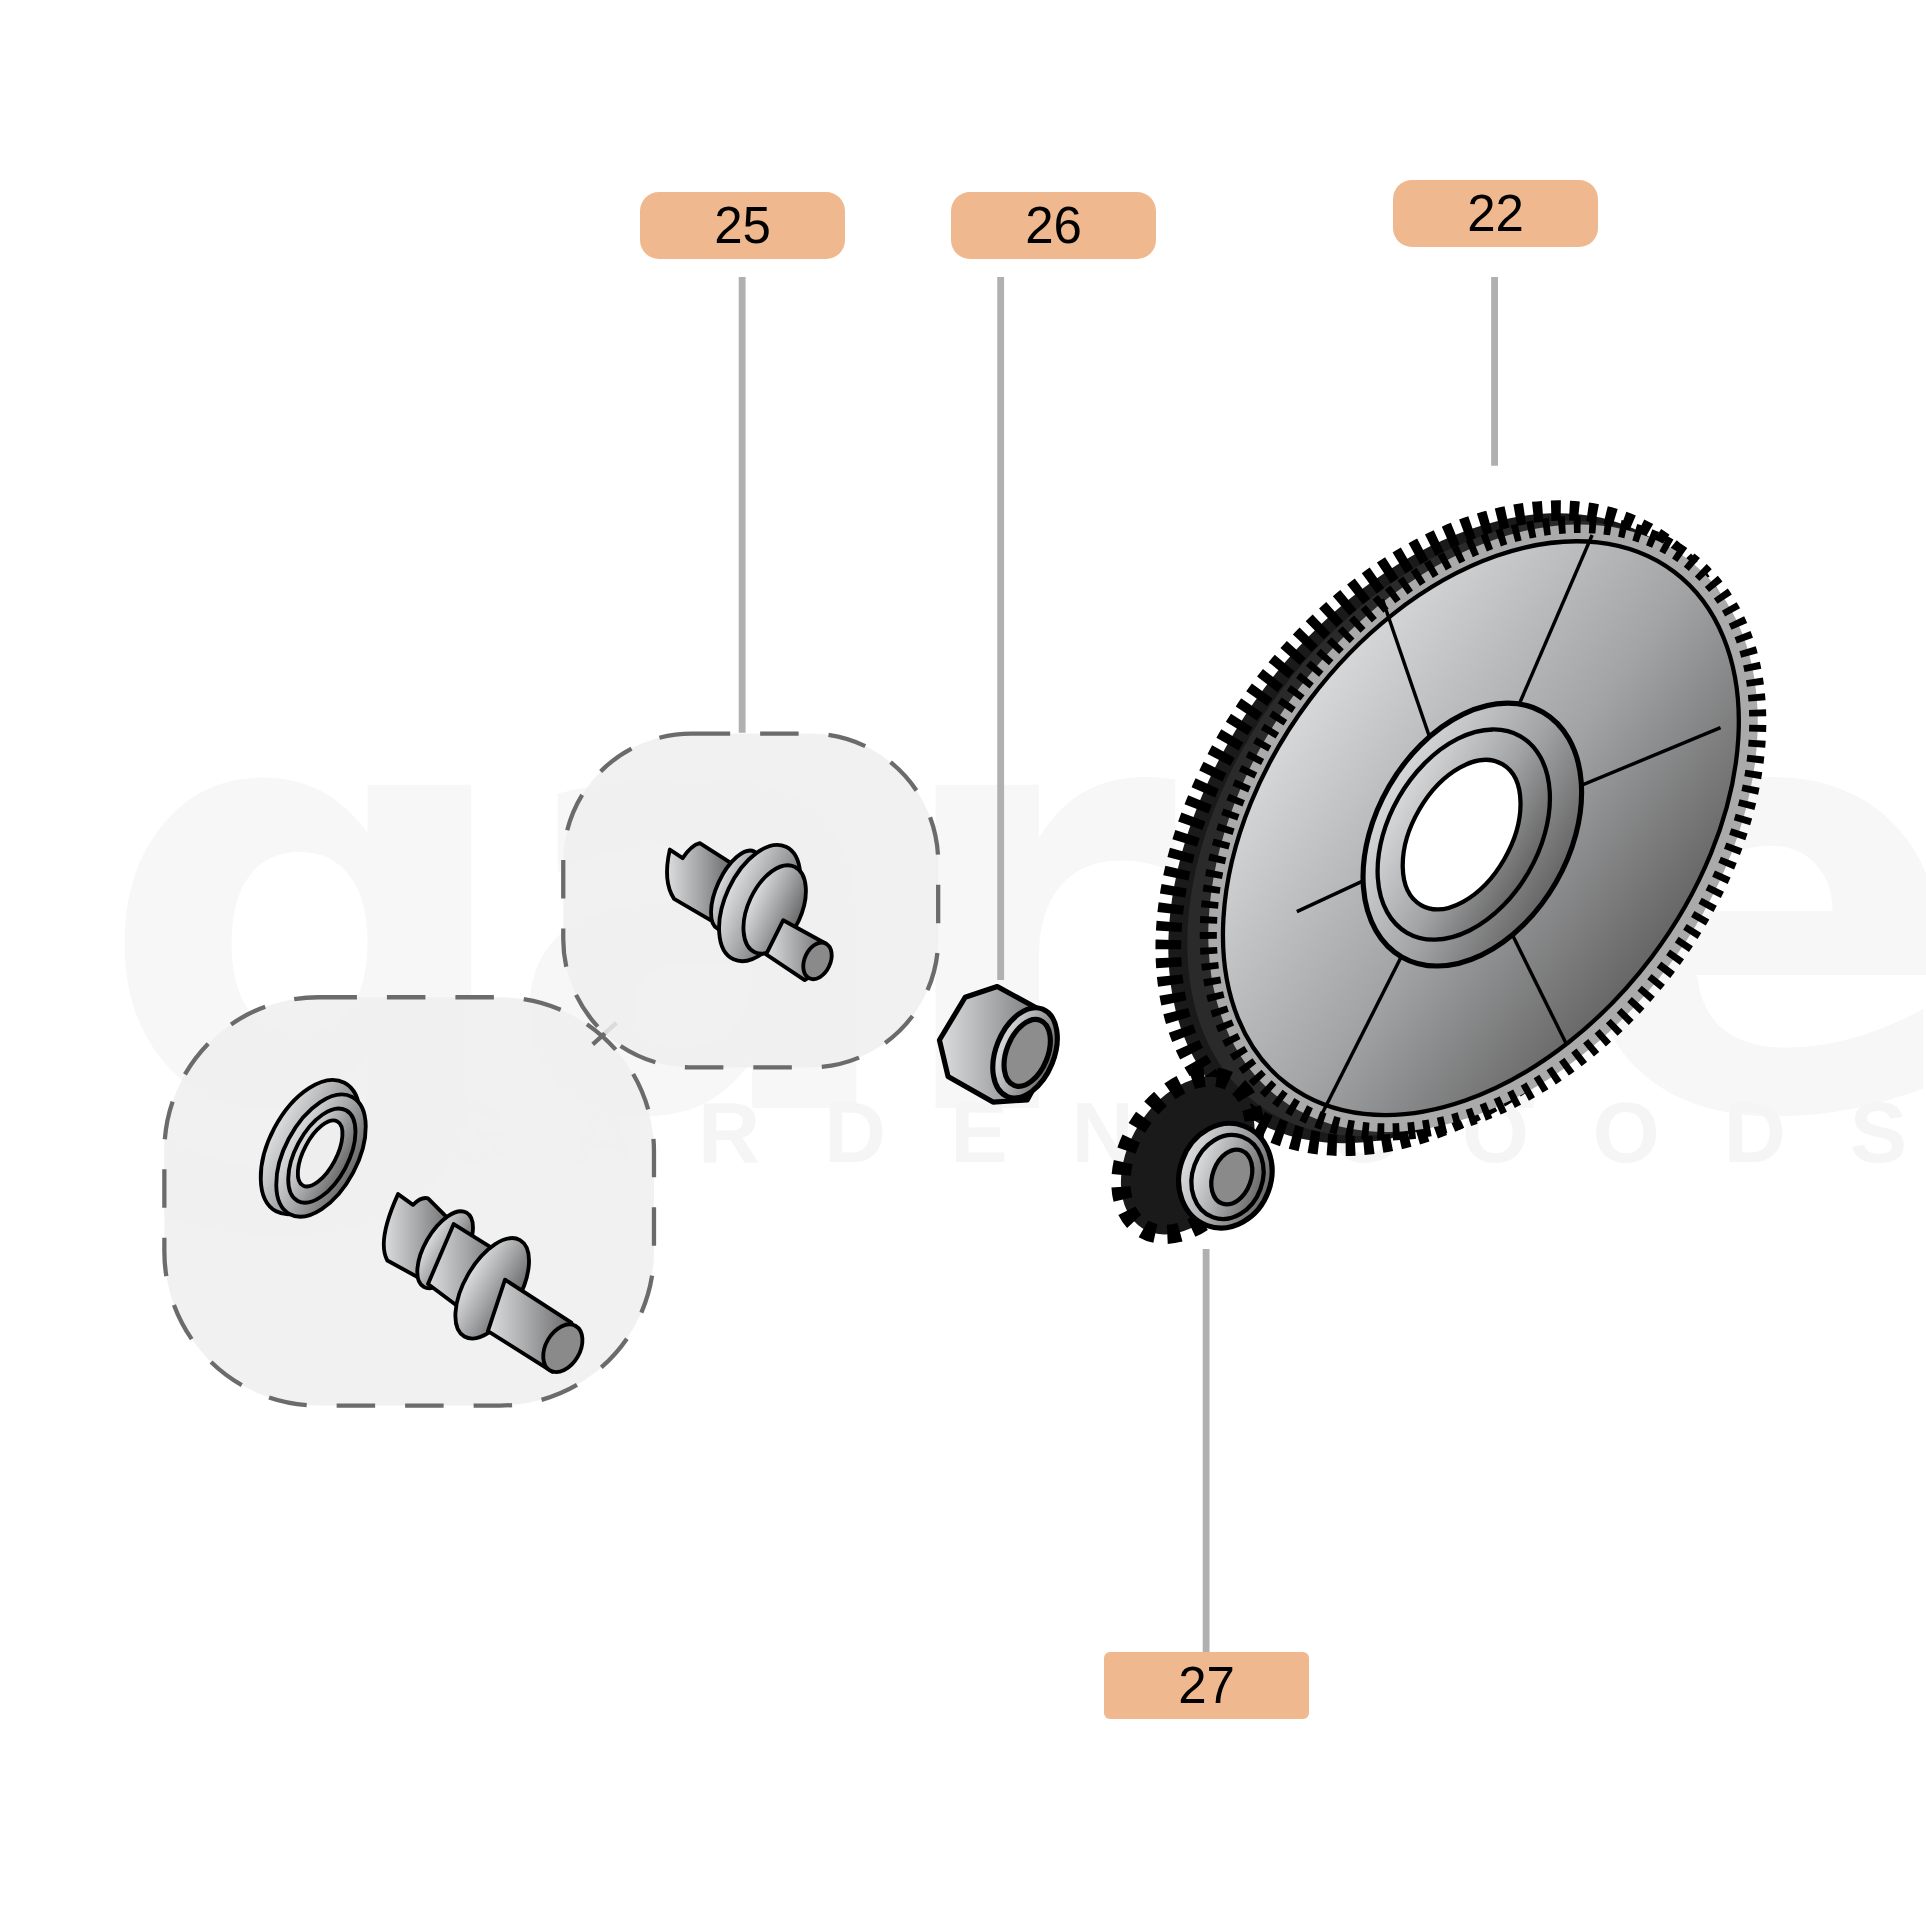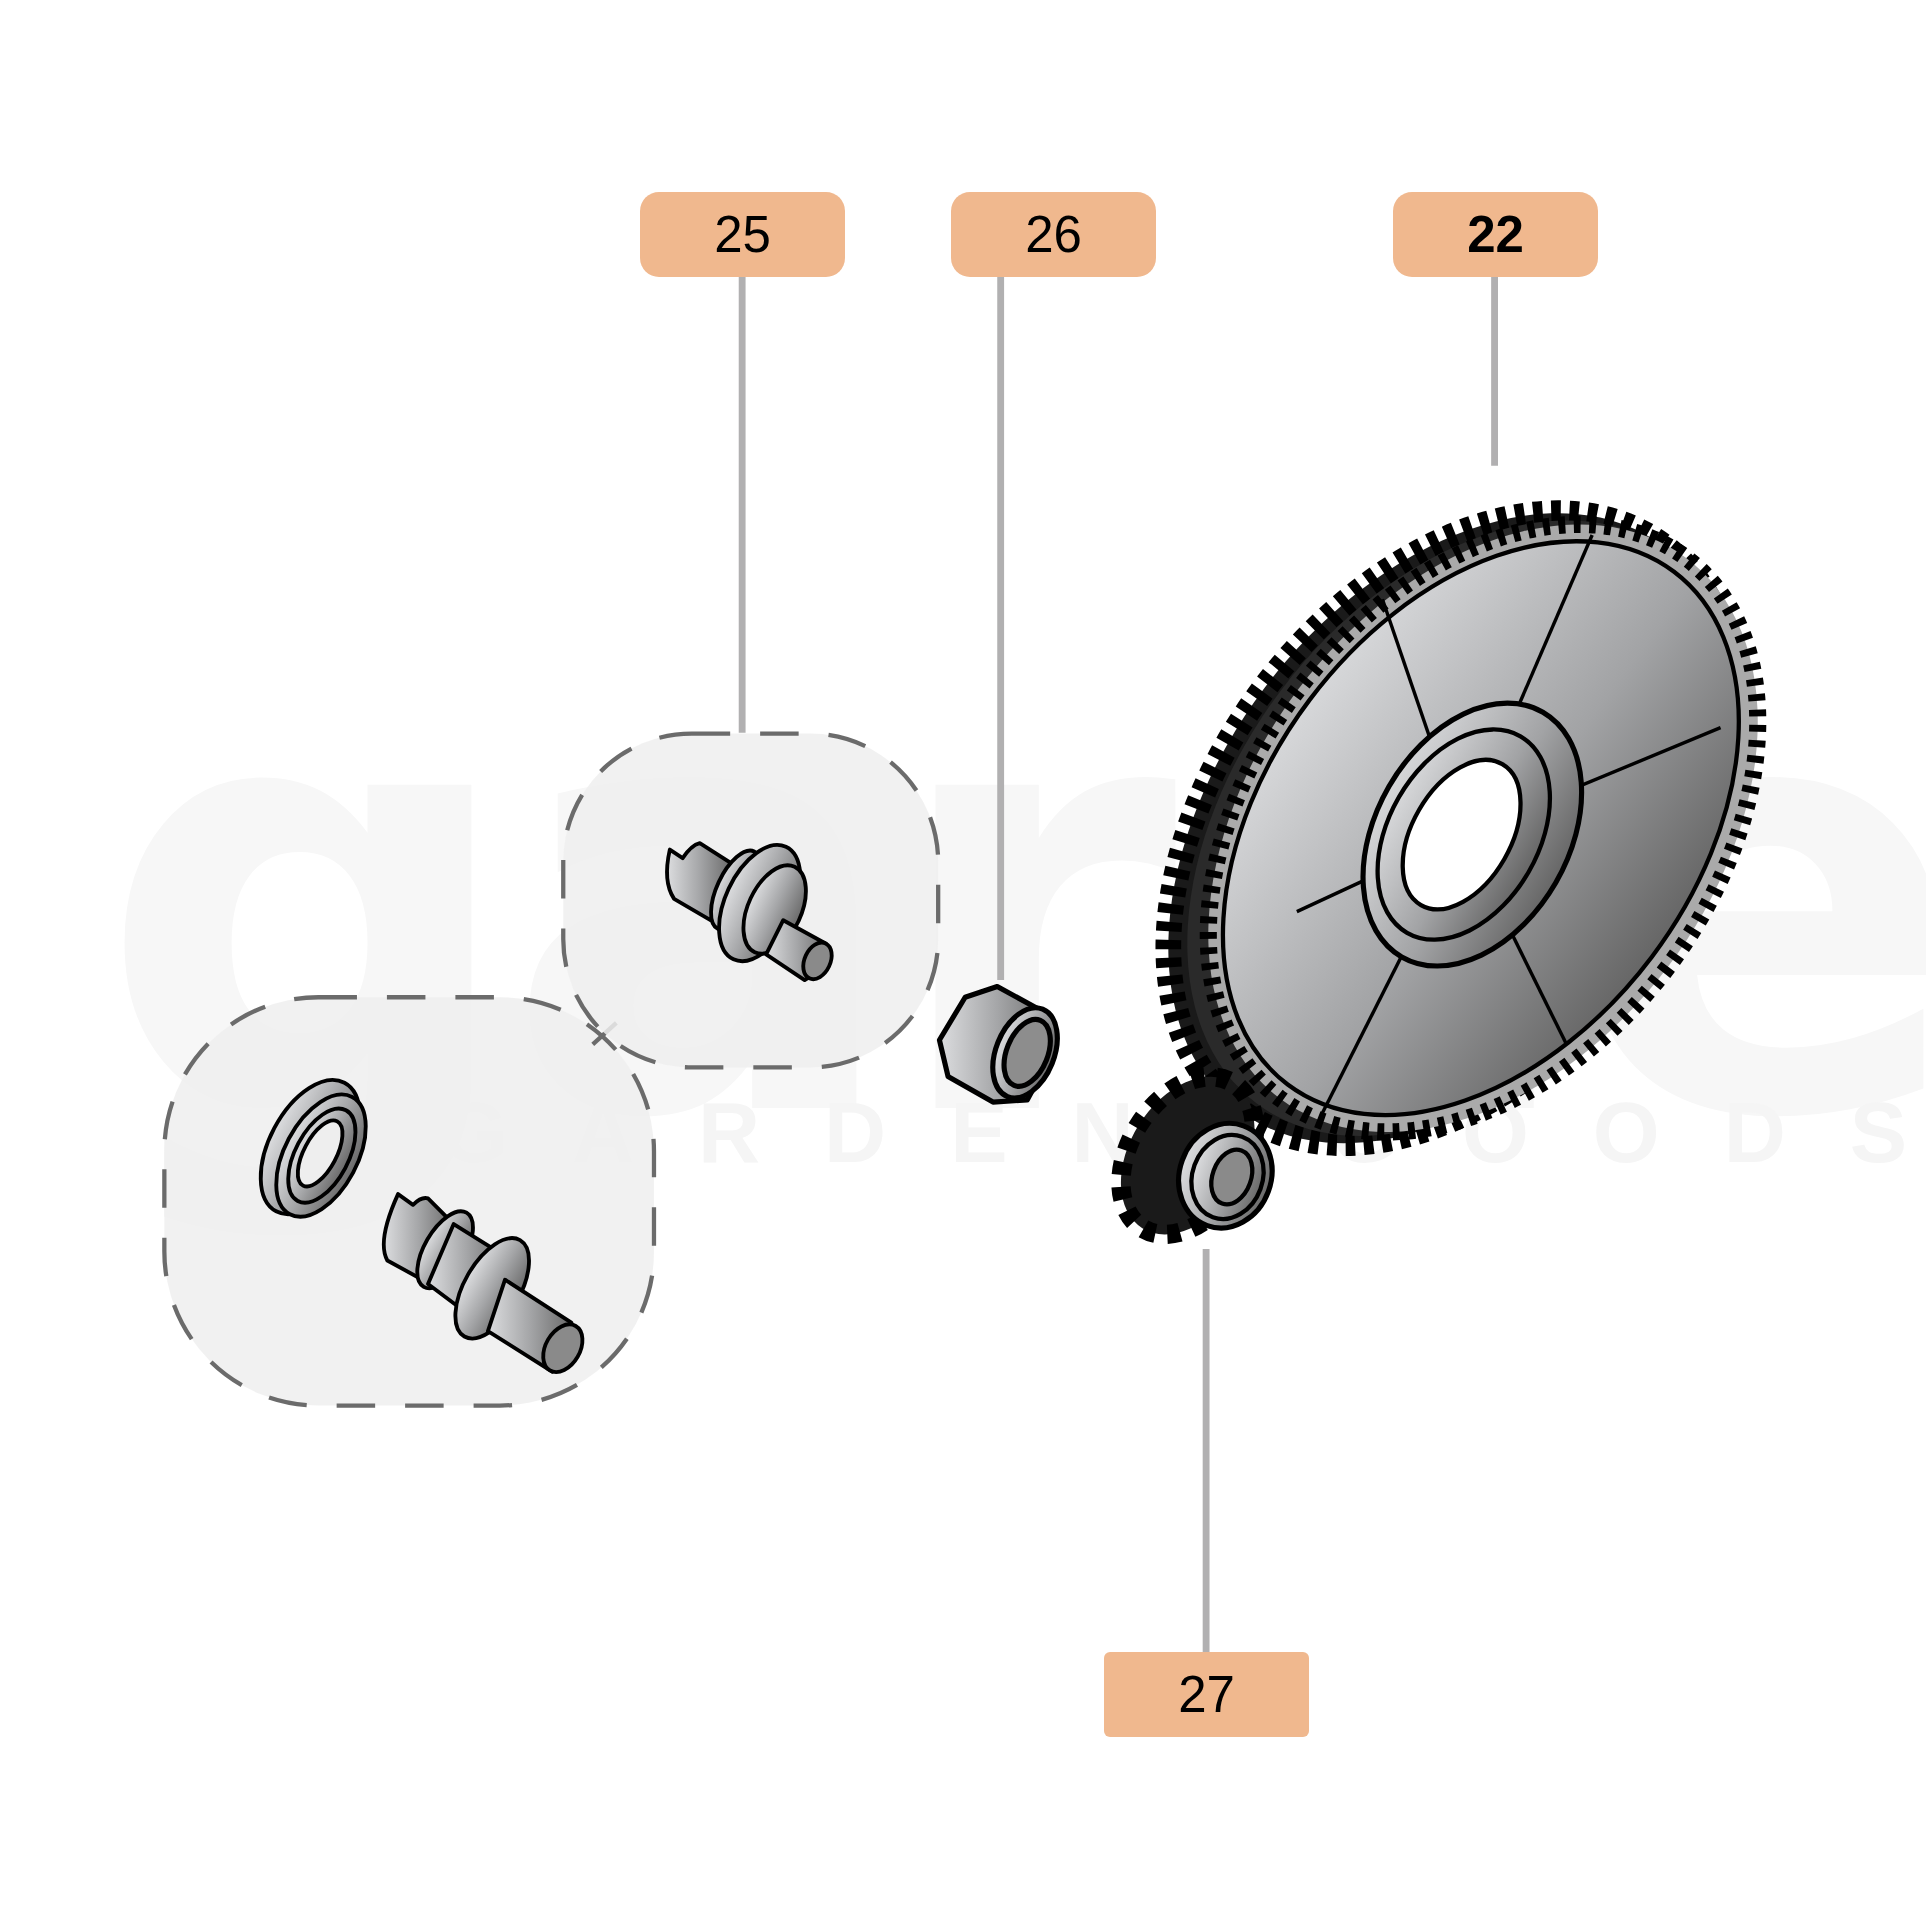--- a/index.html
+++ b/index.html
@@ -1,20 +1,20 @@
 <!DOCTYPE html>
 <html style="font-size:6.8px"><head>
 <meta charset="utf-8">
 <style>
   html, body { margin: 0; padding: 0; background: #ffffff; }
   #stage { position: relative; width: 1926px; height: 1926px; overflow: hidden; background: #ffffff; font-family: "Liberation Sans", sans-serif; }
   .wm-big { position: absolute; left: 98px; top: 608px; font-family: "DejaVu Sans", sans-serif; font-size: 591px; font-weight: bold; color: #F7F7F7; letter-spacing: -17px; line-height: 1; white-space: nowrap; z-index: 0; }
   .wm-small { position: absolute; top: 1083px; font-family: "Liberation Sans", sans-serif; font-weight: bold; font-size: 86px; color: #F5F5F5; letter-spacing: 64px; white-space: nowrap; z-index: 0; }
   svg.art { position: absolute; left: 0; top: 0; width: 1926px; height: 1926px; z-index: 1; }
-  .callout { position: absolute; width: 205px; height: 85px; background: #F0B88E; border-radius: 19px; display: flex; align-items: center; justify-content: center; font-family: "Liberation Sans", sans-serif; font-size: 51px; color: #000000; z-index: 3; cursor: pointer; }
+  .callout { position: absolute; width: 205px; height: 67px; background: #F0B88E; border-radius: 19px; display: flex; align-items: center; justify-content: center; font-family: "Liberation Sans", sans-serif; font-size: 51px; color: #000000; z-index: 3; cursor: pointer; }
 </style>
 </head>
 <body>
 
 <div id="stage">
 
   <div class="wm-big">garden</div>
   <div class="wm-small" style="left:441px;">GARDEN</div>
   <div class="wm-small" style="left:1331px;">GOODS</div>
 
@@ -106,16 +106,16 @@
     <g>
       <ellipse cx="2775" cy="2700" rx="135" ry="200" transform="rotate(32 2775 2700)" fill="#1a1a1a" stroke="#000" stroke-width="45" stroke-dasharray="30 28"></ellipse>
       <ellipse cx="2863" cy="2747" rx="107" ry="124" transform="rotate(20 2863 2747)" fill="url(#metal)" stroke="#000" stroke-width="12"></ellipse>
       <ellipse cx="2868" cy="2750" rx="82" ry="100" transform="rotate(20 2868 2750)" fill="url(#metal)" stroke="#000" stroke-width="10"></ellipse>
       <ellipse cx="2878" cy="2750" rx="45" ry="66" transform="rotate(20 2878 2750)" fill="#8A8A8A" stroke="#000" stroke-width="10"></ellipse>
     </g>
   </svg>
 
   <div class="callout" style="left:640px; top:192px;">25</div>
   <div class="callout" style="left:951px; top:192px;">26</div>
-  <div class="callout" style="left:1393px; top:192px;font-weight:bold;">22</div>
+  <div class="callout" style="left:1393px; top:180px;">22</div>
   <div class="callout" style="left:1104px; top:1652px;border-radius:6px;">27</div>
 </div>
 
 
 </body></html>

